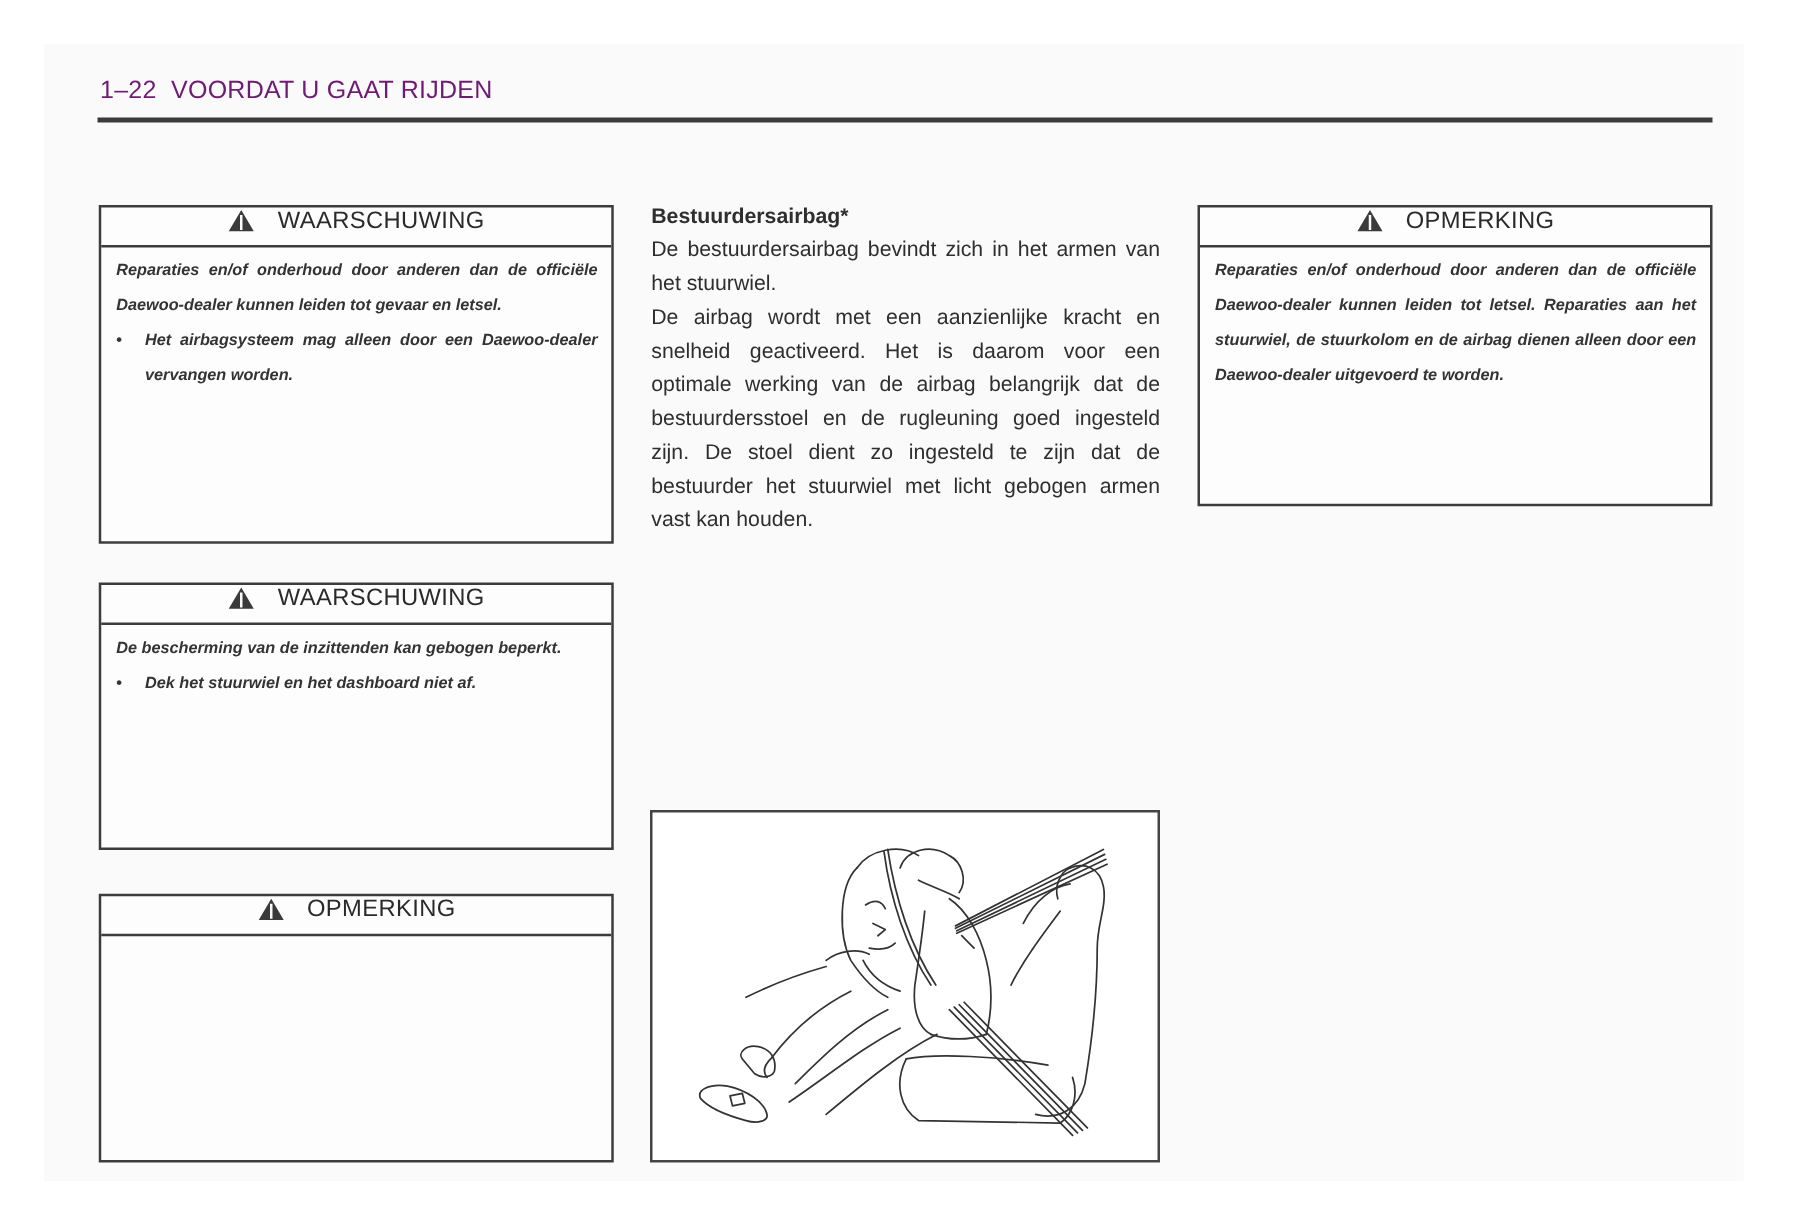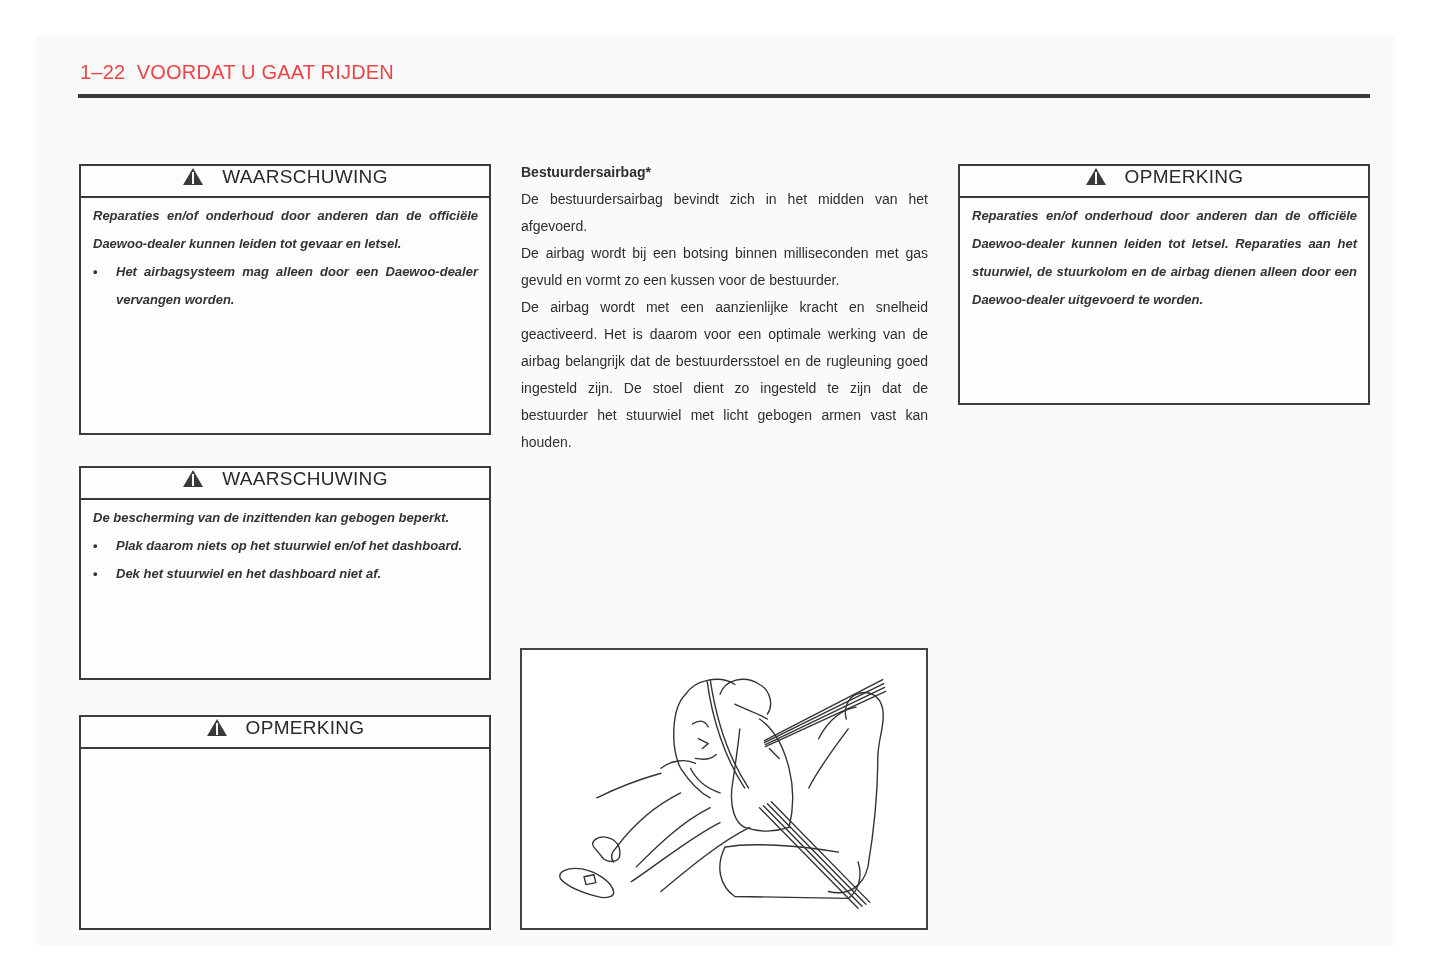--- a/index.html
+++ b/index.html
@@ -6,42 +6,42 @@
   body {
     width: 1445px; height: 975px; background: #ffffff; position: relative; overflow: hidden;
     font-family: "Liberation Sans", sans-serif; color: #2a2a2a;
   }
   .page {
     position: absolute; left: 35px; top: 35px; width: 1360px; height: 910px;
     background: #fafafa;
   }
   .header-title {
     position: absolute; left: 80px; top: 61px; font-size: 20px; letter-spacing: 0.2px;
-    color: #ef4444; white-space: nowrap;
+    color: #701a75; white-space: nowrap;
   }
   .header-rule {
     position: absolute; left: 78px; top: 94px; width: 1292px; height: 4px; background: #3a3a3a;
   }
   .box {
     position: absolute; border: 2px solid #3c3c3c; background: #fdfdfd; box-sizing: border-box;
   }
   .box-head {
     border-bottom: 2px solid #3c3c3c; height: 30px; display: flex; align-items: flex-start; justify-content: center;
     font-size: 19px; color: #2a2a2a; letter-spacing: 0.3px; gap: 12px;
   }
   .warn-icon { display: inline-block; width: 22px; height: 19px; margin-right: 6px; position: relative; top: 1px; }
   .box-body {
     padding: 4px 11px 0 12px; font-style: italic; font-weight: bold; font-size: 13px; line-height: 28px; color: #333;
   }
   .box-body .p { text-align: justify; text-align-last: left; }
   .box-body ul { list-style: none; margin: 0; padding: 0; }
   .box-body li { position: relative; padding-left: 23px; text-align: justify; text-align-last: left; }
   .box-body li::before { content: "•"; position: absolute; left: 0; top: 0; font-style: normal; }
   .col2 {
-    position: absolute; left: 521px; top: 159px; width: 407px; font-size: 14px; line-height: 27px; color: #2e2e2e;
+    position: absolute; left: 521px; top: 159px; width: 407px; font-size: 17px; line-height: 27px; color: #2e2e2e;
   }
   .col2 .sub { font-weight: bold; }
   .col2 .p { text-align: justify; text-align-last: left; }
   .figure {
     position: absolute; left: 520px; top: 648px; width: 408px; height: 282px; border: 2px solid #444; box-sizing: border-box; background: #fff;
   }
   .figure svg { width: 100%; height: 100%; display: block; }
 </style>
 </head>
 <body>
@@ -74,40 +74,38 @@
   <div class="box-head">
     <svg class="warn-icon" viewBox="0 0 22 19">
         <polygon points="11,1 21,18 1,18" fill="#3a3a3a"></polygon>
         <rect x="10" y="5" width="2" height="12" fill="#fafafa"></rect>
       </svg>
     <span>WAARSCHUWING</span>
   </div>
   <div class="box-body">
     <div class="p">De bescherming van de inzittenden kan gebogen beperkt.</div>
     <ul>
-      <li>Plak daarom niets op het stuurwiel en/of het dashboard.</li>
       <li>Dek het stuurwiel en het dashboard niet af.</li>
     </ul>
   </div>
 </div>
 
 <div class="box" style="left:79px; top:715px; width:412px; height:215px;">
   <div class="box-head">
     <svg class="warn-icon" viewBox="0 0 22 19">
         <polygon points="11,1 21,18 1,18" fill="#3a3a3a"></polygon>
         <rect x="10" y="5" width="2" height="12" fill="#fafafa"></rect>
       </svg>
     <span>OPMERKING</span>
   </div>
 </div>
 
 <div class="col2">
   <div class="sub">Bestuurdersairbag*</div>
-  <div class="p">De bestuurdersairbag bevindt zich in het midden van het afgevoerd.</div>
-  <div class="p">De airbag wordt bij een botsing binnen milliseconden met gas gevuld en vormt zo een kussen voor de bestuurder.</div>
+  <div class="p">De bestuurdersairbag bevindt zich in het armen van het stuurwiel.</div>
   <div class="p">De airbag wordt met een aanzienlijke kracht en snelheid geactiveerd. Het is daarom voor een optimale werking van de airbag belangrijk dat de bestuurdersstoel en de rugleuning goed ingesteld zijn. De stoel dient zo ingesteld te zijn dat de bestuurder het stuurwiel met licht gebogen armen vast kan houden.</div>
 </div>
 
 <div class="figure">
   <svg viewBox="0 0 408 282" fill="none" stroke="#333" stroke-width="1.4" stroke-linecap="round" stroke-linejoin="round">
 
     <path d="M338 45 C350 40 362 45 365 60 C368 75 360 90 360 110 C360 150 355 190 350 220 C345 240 330 250 310 245"></path>
     <path d="M338 45 C330 48 325 60 328 70"></path>
 
     <path d="M205 200 C195 220 200 240 215 250 L330 252 C340 245 345 230 340 215"></path>

